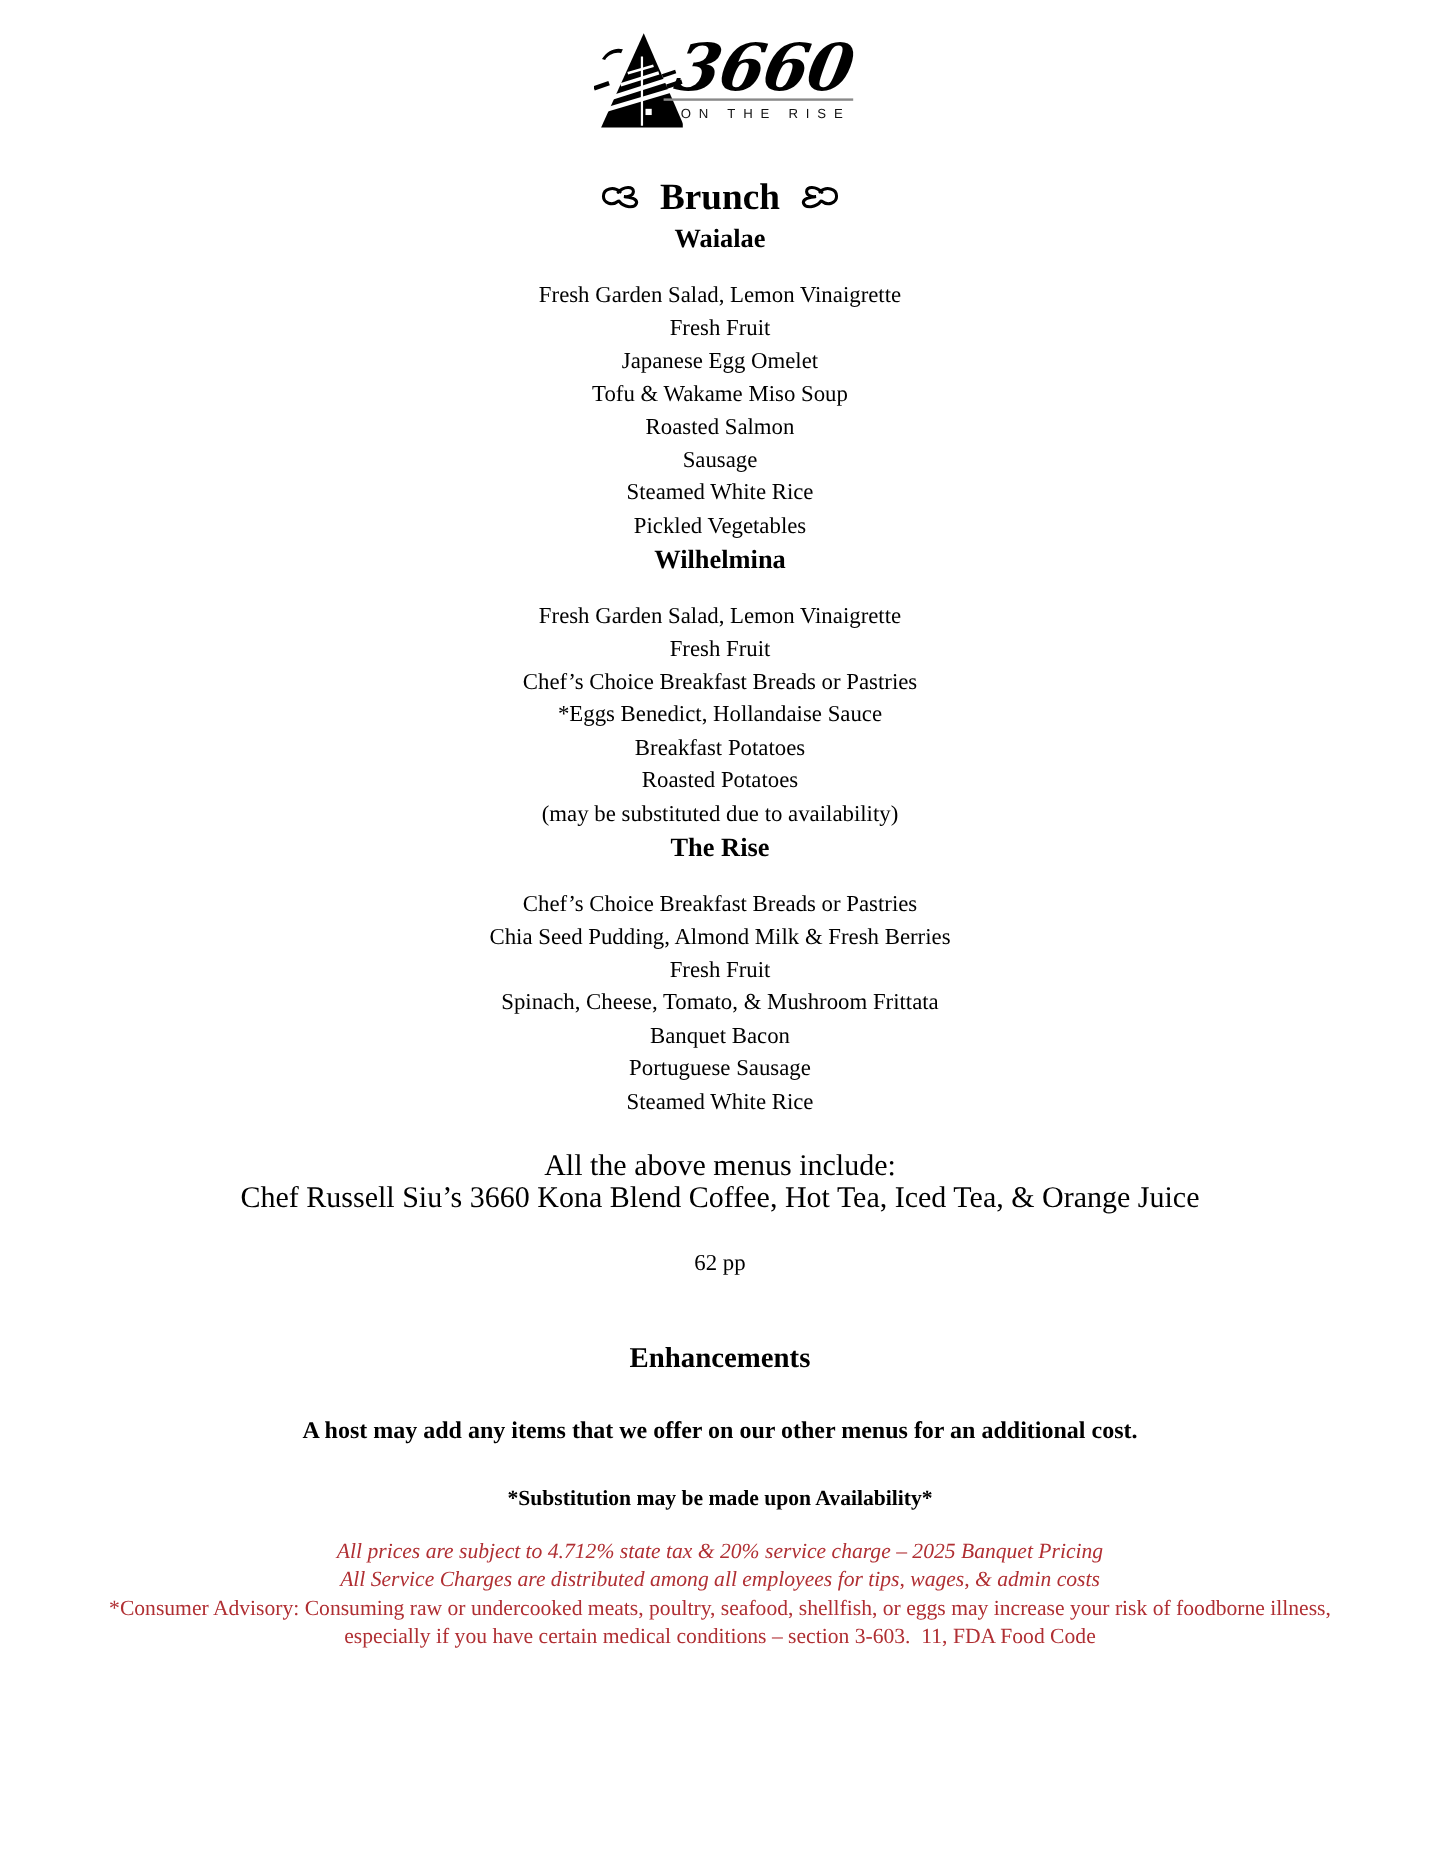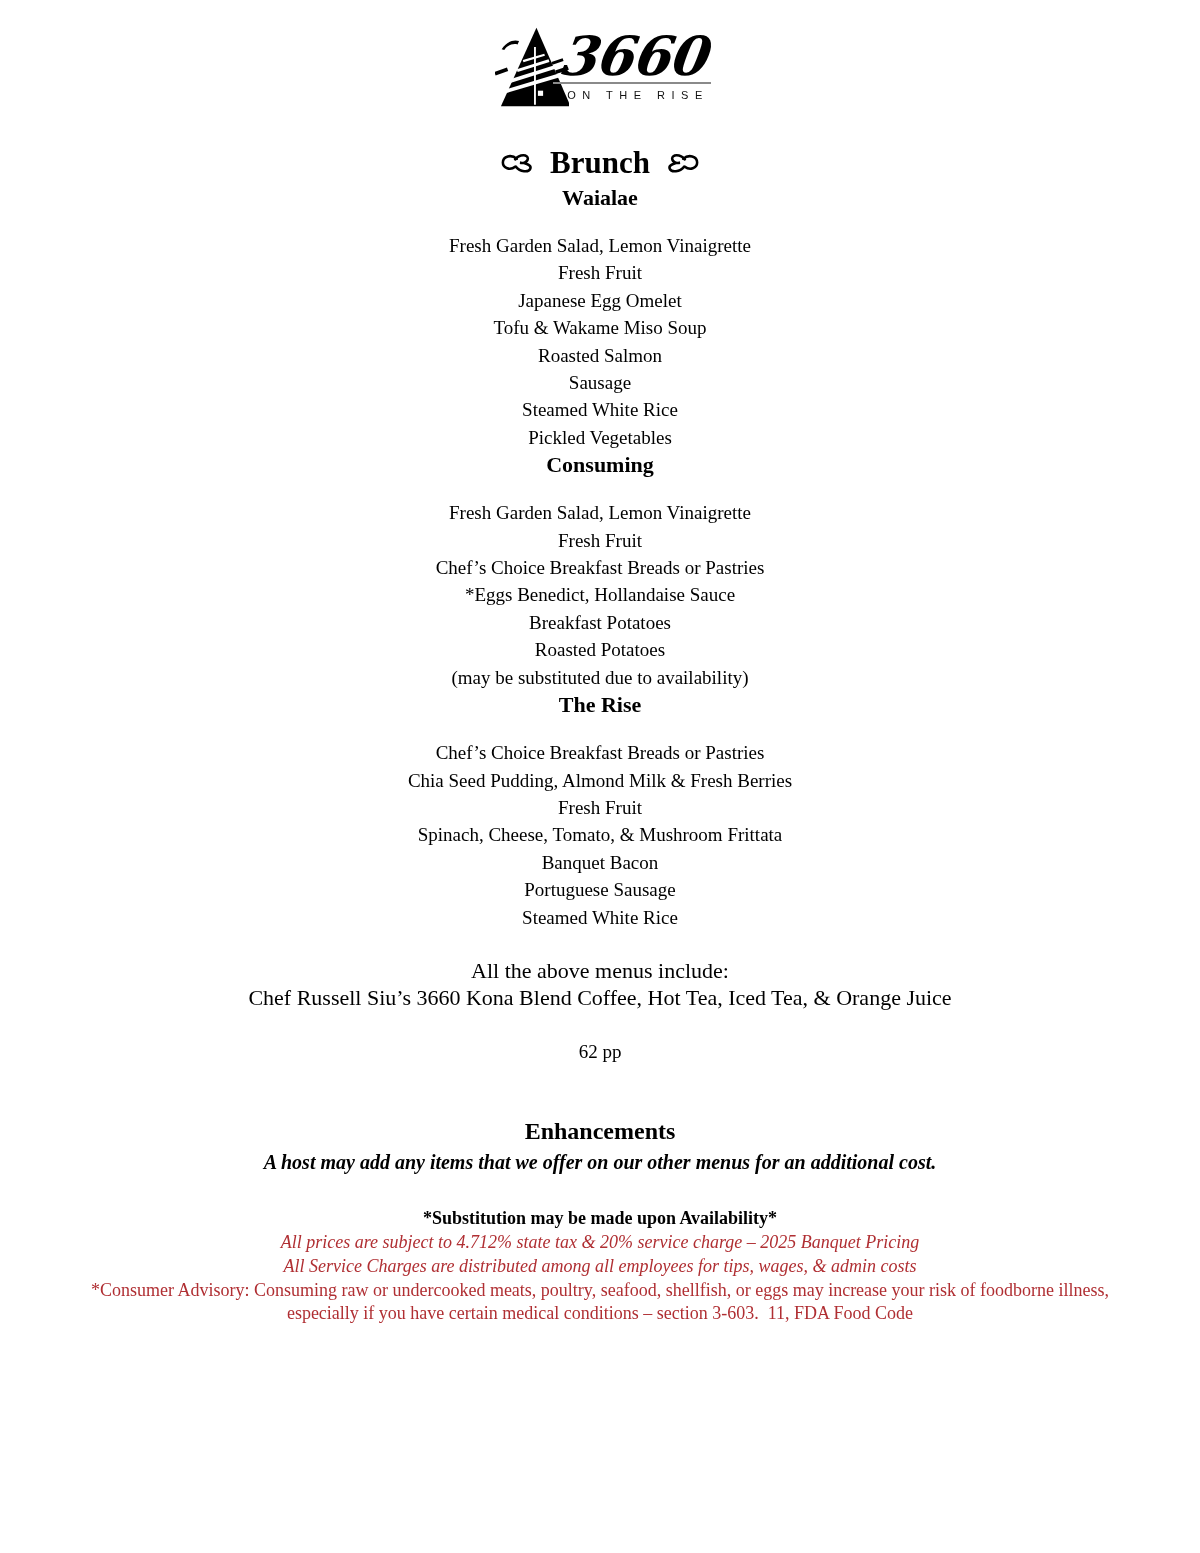--- a/index.html
+++ b/index.html
@@ -82,27 +82,27 @@
     margin: 0 0 20px 0;
     line-height: 28px;
   }
   .menu-item {
     font-size: 19px;
     line-height: 27.4px;
   }
 
   
   .includes { margin-top: 26px; }
-  .includes div { font-size: 22px; line-height: 27.4px; }
+  .includes div { font-size: 25px; line-height: 27.4px; }
   .price { margin-top: 26px; font-size: 19px; line-height: 27px; }
   .enh-heading { margin-top: 52px; font-size: 24px; font-weight: bold; line-height: 28px; }
-  .enh-body { margin-top: 3px; font-size: 20px; font-weight: bold; line-height: 28px; font-style: italic; }
+  .enh-body { margin-top: 32px; font-size: 20px; font-weight: bold; line-height: 28px; }
   .sub-note { margin-top: 30px; font-size: 18px; font-weight: bold; line-height: 24px; }
 
-  .legal { color: #b02f33; }
+  .legal { margin-top: 20px; color: #b02f33; }
   .legal-italic { font-style: italic; font-size: 18px; line-height: 24.5px; }
   .legal-advisory {
     font-size: 18px;
     line-height: 23.5px;
     max-width: 1085px;
     margin: 0 auto;
   }
 </style>
 </head>
 <body>
@@ -152,21 +152,21 @@
     <div class="menu-item">Japanese Egg Omelet</div>
     <div class="menu-item">Tofu &amp; Wakame Miso Soup</div>
     <div class="menu-item">Roasted Salmon</div>
     <div class="menu-item">Sausage</div>
     <div class="menu-item">Steamed White Rice</div>
     <div class="menu-item">Pickled Vegetables</div>
   </section>
 
   
   <section class="menu-section">
-    <h2>Consuming</h2>
+    <h2>Wilhelmina</h2>
     <div class="menu-item">Fresh Garden Salad, Lemon Vinaigrette</div>
     <div class="menu-item">Fresh Fruit</div>
     <div class="menu-item">Chef’s Choice Breakfast Breads or Pastries</div>
     <div class="menu-item">*Eggs Benedict, Hollandaise Sauce</div>
     <div class="menu-item">Breakfast Potatoes</div>
     <div class="menu-item">Roasted Potatoes</div>
     <div class="menu-item">(may be substituted due to availability)</div>
   </section>
 
   

